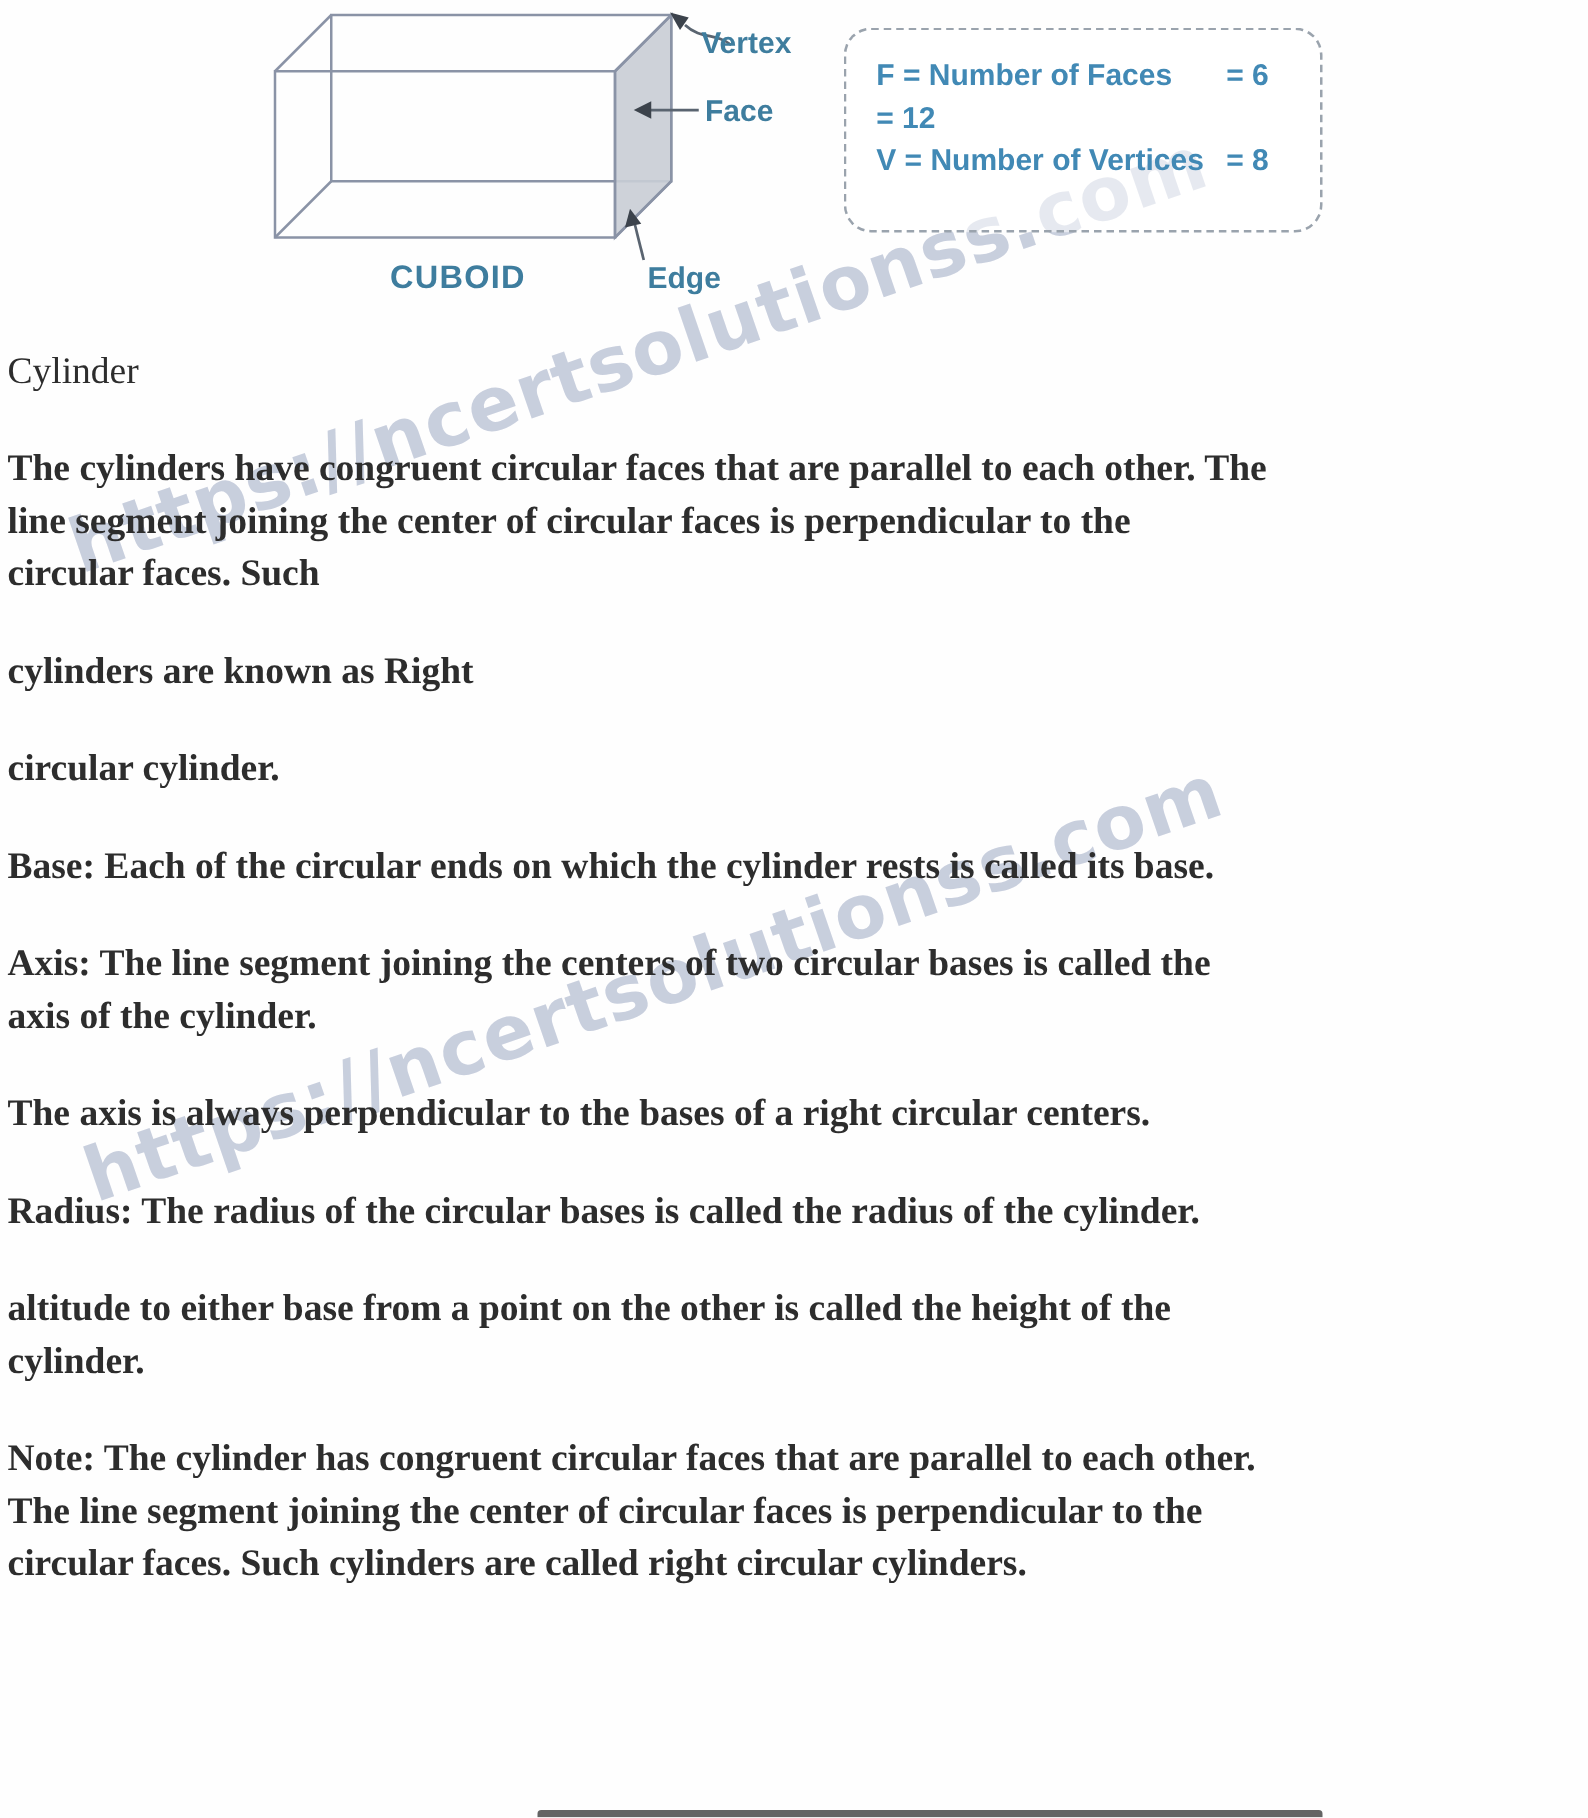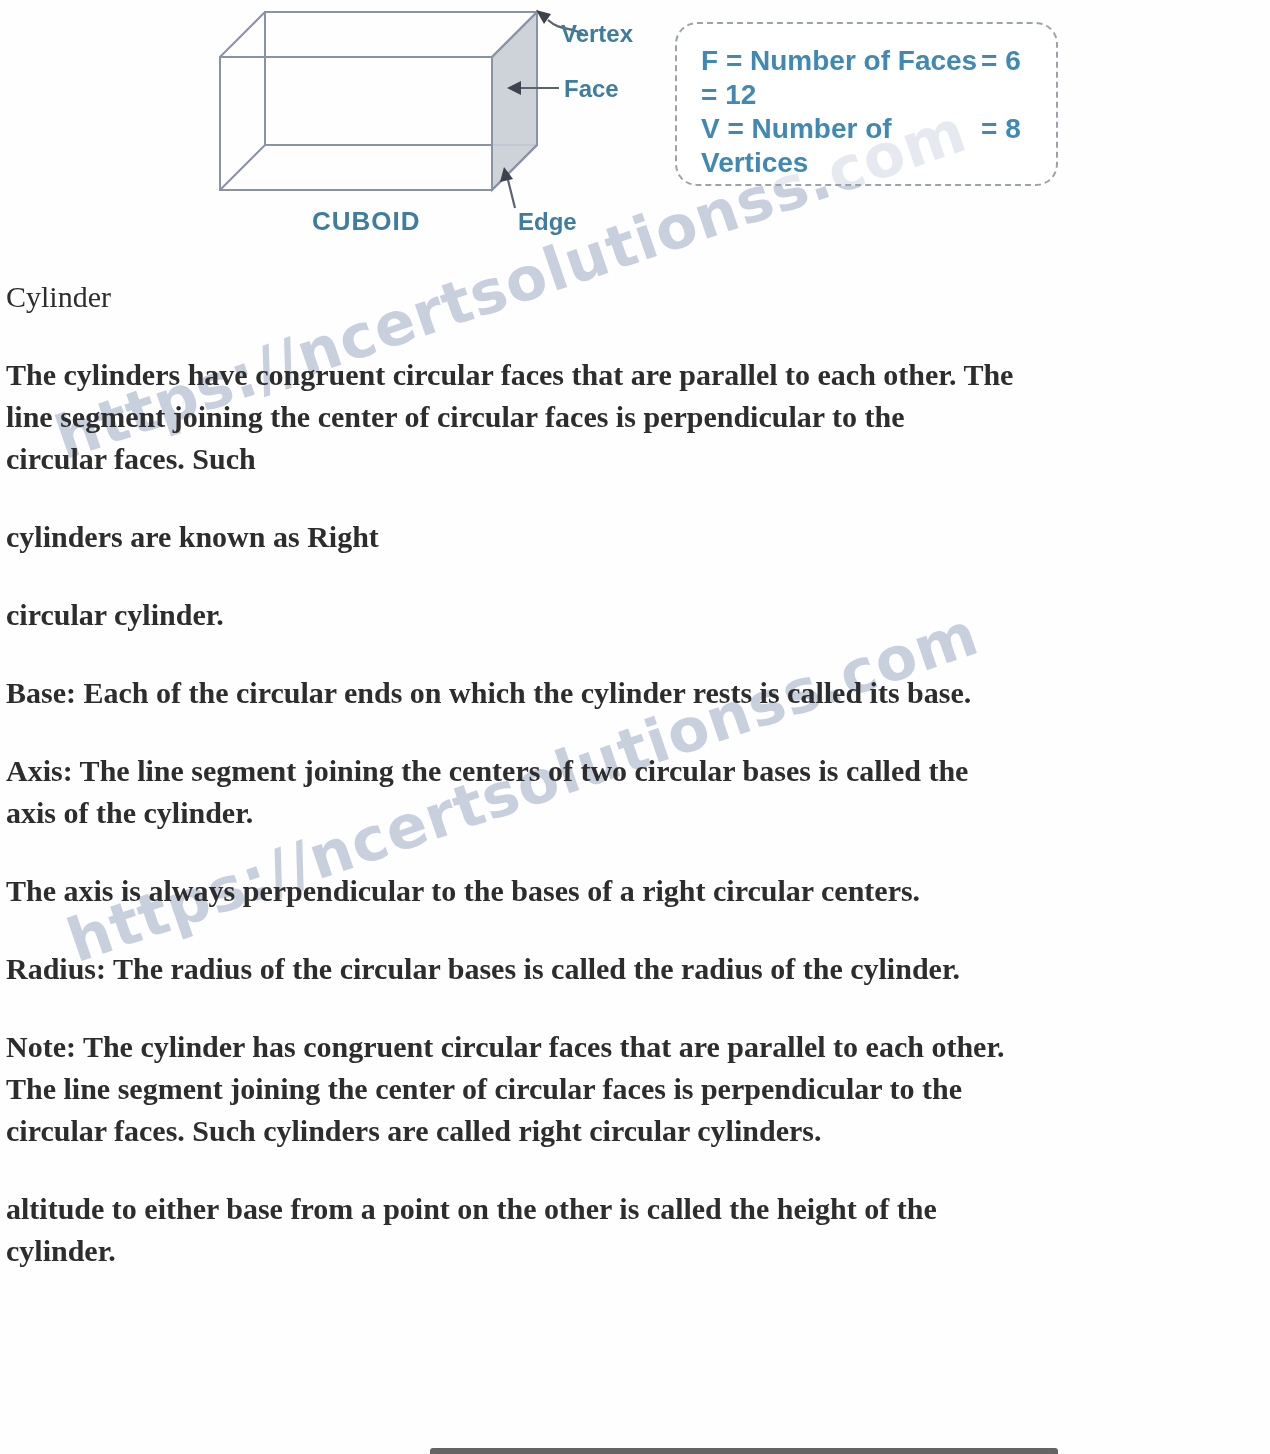--- a/index.html
+++ b/index.html
@@ -60,21 +60,21 @@
     box-sizing:border-box;
     padding:20px 0 0 24px;
     background:rgba(255,255,255,0.55);
     z-index:2;
   }
   .info-row{
     display:grid;
     grid-template-columns:280px auto;
     font-family:"Liberation Sans", sans-serif;
     font-weight:bold;
-    font-size:28px;
+    font-size:24px;
     line-height:34px;
     color:var(--accent_blue);
   }
 
   
   .body-text{
     position:absolute;left:6px;top:276px;width:1258px;
     font-size:30px;
     line-height:42px;
     color:var(--text_color);
@@ -153,22 +153,22 @@
     <p class="para">The cylinders have congruent circular faces that are parallel to each other. The
 line segment joining the center of circular faces is perpendicular to the
 circular faces. Such</p>
     <p class="para">cylinders are known as Right</p>
     <p class="para">circular cylinder.</p>
     <p class="para">Base: Each of the circular ends on which the cylinder rests is called its base.</p>
     <p class="para">Axis: The line segment joining the centers of two circular bases is called the
 axis of the cylinder.</p>
     <p class="para">The axis is always perpendicular to the bases of a right circular centers.</p>
     <p class="para">Radius: The radius of the circular bases is called the radius of the cylinder.</p>
+    <p class="para">altitude to either base from a point on the other is called the height of the
+cylinder.</p>
     <p class="para">Note: The cylinder has congruent circular faces that are parallel to each other.
 The line segment joining the center of circular faces is perpendicular to the
 circular faces. Such cylinders are called right circular cylinders.</p>
-    <p class="para">altitude to either base from a point on the other is called the height of the
-cylinder.</p>
   </div>
 
   <div class="bottom-bar"></div>
 
 </div>
 
 </body></html>

